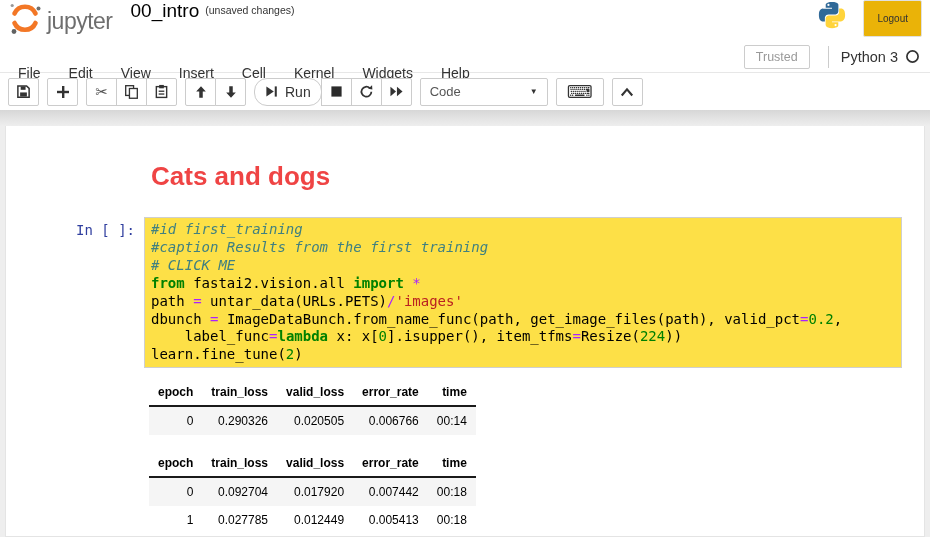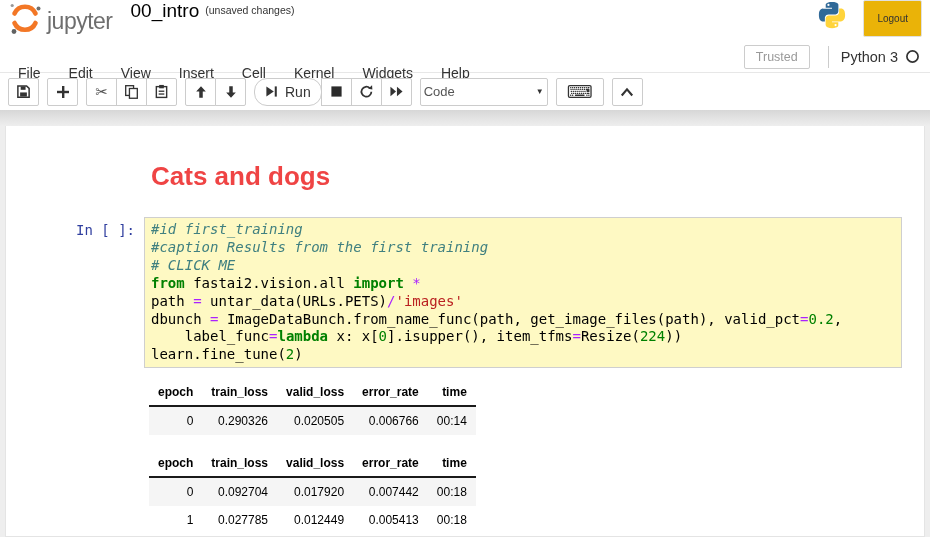--- a/index.html
+++ b/index.html
@@ -59,21 +59,21 @@
   }
   .btn-group .tb-btn + .tb-btn { margin-left: -1px; border-radius: 0; }
   .btn-group .tb-btn:first-child { border-radius: 2px 0 0 2px; }
   .btn-group .tb-btn:last-child { border-radius: 0 2px 2px 0; }
   .btn-group .tb-btn:only-child { border-radius: 2px; }
   #run-btn { padding: 0 10px; gap: 7px; font-size: 14px; border-radius: 13px; }
   .glyph-icon { font-size: 15px; line-height: 1; }
   #celltype-select {
     height: 28px; width: 128px; border: 1px solid #ccc; border-radius: 2px;
     background: #fff; display: flex; align-items: center;
-    padding: 0 3px; font-size: 13px; color: #555; cursor: pointer;
+    padding: 0 9px; font-size: 13px; color: #555; cursor: pointer;
   }
   #celltype-select .caret { margin-left: auto; font-size: 8px; color: #333; }
   #kbd-btn { font-size: 17px; padding: 0 10px; }
   
   #header-band {
     height: 16px;
     background: linear-gradient(to bottom, #d7d7d7, #eeeeee);
   }
   
   #site { background: #eee; padding: 0 5px; height: 411px; }
@@ -88,21 +88,21 @@
     font-family: "DejaVu Sans Mono", "Liberation Mono", monospace;
     font-size: 14px; color: #303F9F; padding-top: 5px;
   }
   #md-heading {
     margin: 0 22px 25px 145px;
     font-size: 26px; font-weight: bold; color: #ef4444;
     font-family: "Liberation Sans", sans-serif; cursor: text;
   }
   #code-input {
     flex: 1; margin-right: 22px;
-    border: 1px solid #cfcfcf; background: #fef9c3;
+    border: 1px solid #cfcfcf; background: #fde047;
     padding: 3px 6px; cursor: text;
   }
   .code-line {
     font-family: "DejaVu Sans Mono", "Liberation Mono", monospace;
     font-size: 14px; line-height: 17.9px; white-space: pre; color: #000;
   }
   .cm-comment { color: #408080; font-style: italic; }
   .cm-keyword { color: #008000; font-weight: bold; }
   .cm-operator { color: #AA22FF; }
   .cm-number { color: #008000; }

